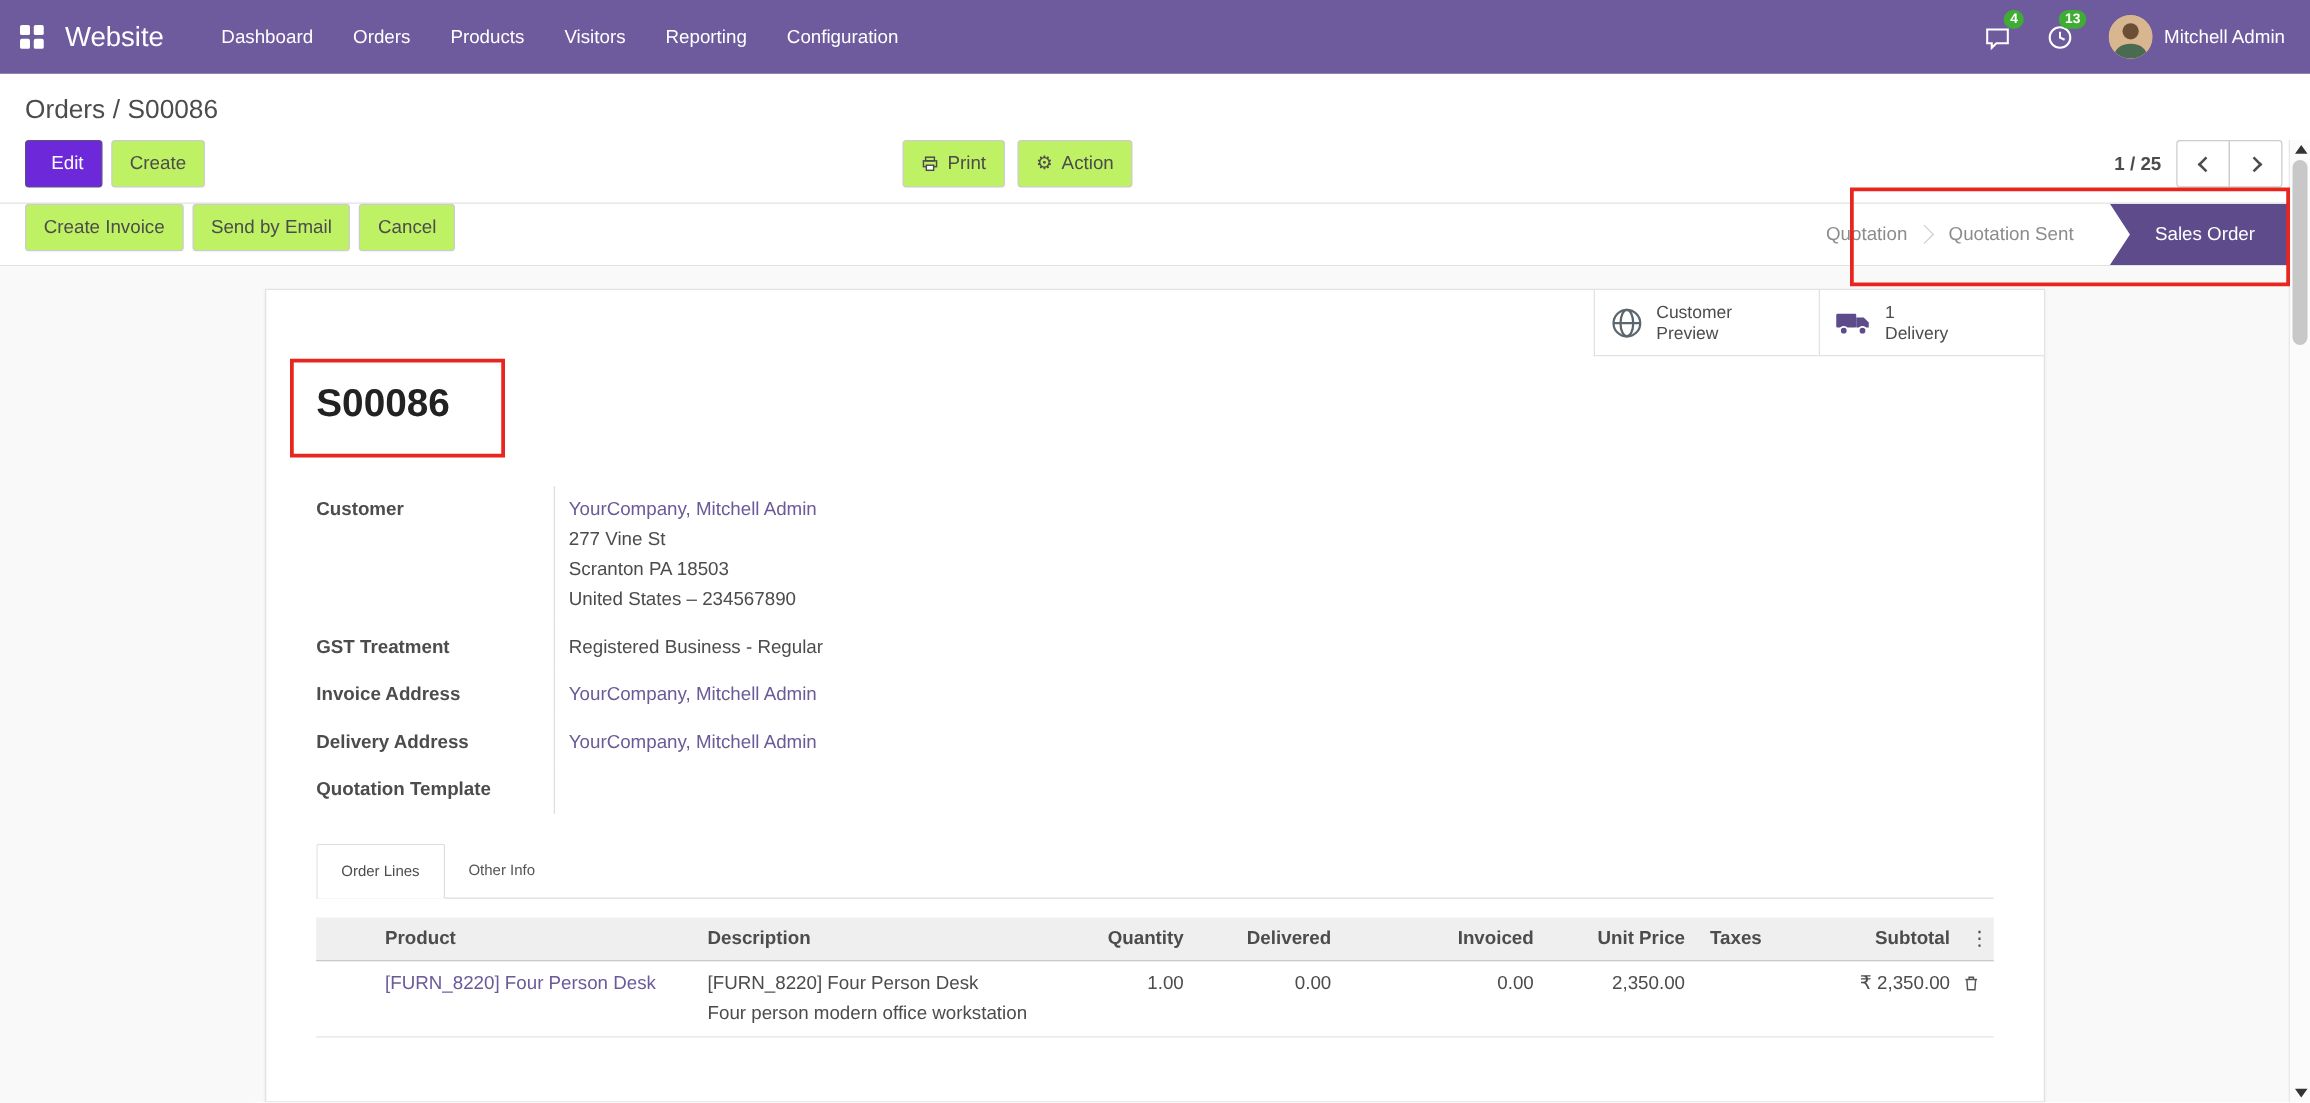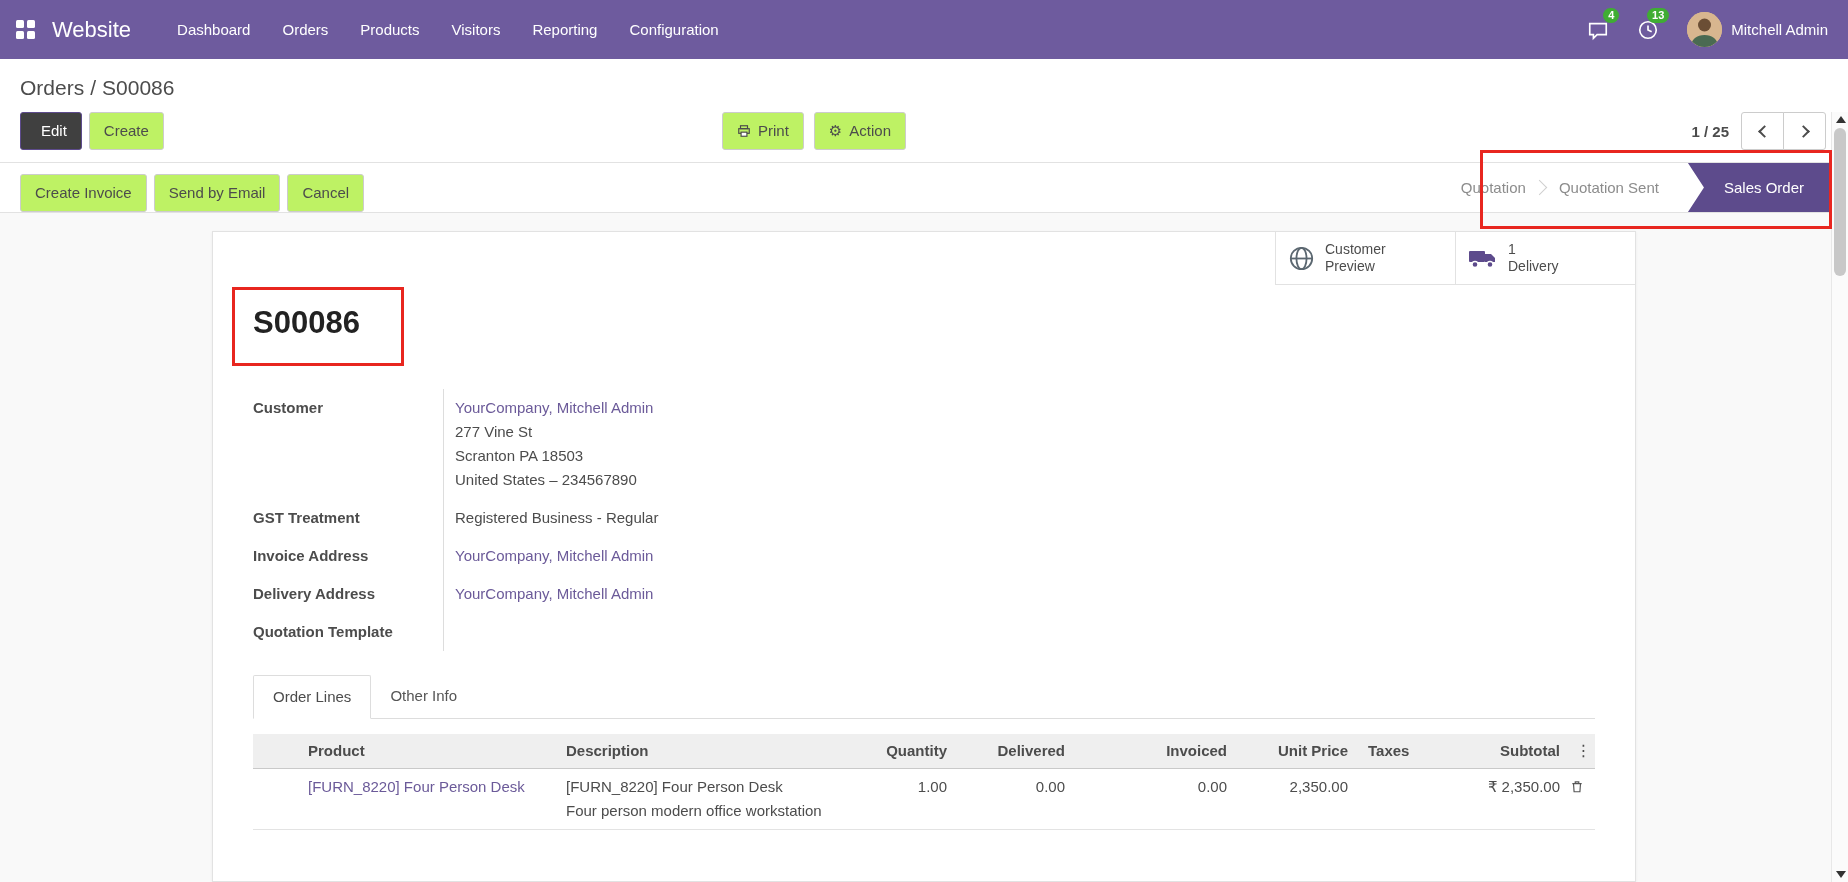--- a/index.html
+++ b/index.html
@@ -35,39 +35,39 @@
   .breadcrumb { padding: 17px 0 6px 20px; font-size: 21px; color: #4c4c4c; }
   .breadcrumb .crumb-parent { cursor: pointer; }
   .breadcrumb .sep { margin: 0 6px; color: #4c4c4c; }
   
   .control-panel { position: relative; display: flex; align-items: center;
     padding: 6px 22px 10px 20px; }
   .btn { font-size: 15px; line-height: 20px; padding: 8px 14px;
     border: 1px solid #ccc; border-radius: 3px; background: #bef264; color: #4c4c4c;
     cursor: pointer; font-family: inherit; display: inline-flex;
     align-items: center; gap: 7px; }
-  .btn-primary { background: #404040; border-color: #5d4b8c; color: #fff; padding-left: 20px; }
+  .btn-primary { background: #6d28d9; border-color: #5d4b8c; color: #fff; padding-left: 20px; }
   .btn-group-left { display: flex; gap: 7px; }
   .center-actions { position: absolute; left: 722px; top: 6px; display: flex; gap: 10px; }
   .pager { margin-left: auto; display: flex; align-items: center; gap: 12px; font-weight: bold; }
   .pager-text { font-size: 15px; color: #4c4c4c; }
   .pager-btns { display: flex; }
   .pager-btn { width: 43px; height: 38px; border: 1px solid #ccc; background: #fff;
     display: flex; align-items: center; justify-content: center; cursor: pointer; }
   .pager-btn:first-child { border-radius: 3px 0 0 3px; }
   .pager-btn:last-child { border-radius: 0 3px 3px 0; margin-left: -1px; }
   .chev { width: 9px; height: 9px; display: inline-block; }
   .chev-left { border-left: 2px solid #4c4c4c; border-bottom: 2px solid #4c4c4c;
     transform: rotate(45deg); margin-left: 3px; }
   .chev-right { border-right: 2px solid #4c4c4c; border-bottom: 2px solid #4c4c4c;
     transform: rotate(-45deg); margin-right: 3px; }
   
   .action-bar { margin-top: 2px; border-top: 1px solid #e2e2e2;
     border-bottom: 1px solid #e2e2e2; background: #fff; display: flex;
-    align-items: flex-end; height: 51px; padding-left: 20px; }
+    align-items: flex-start; height: 51px; padding-left: 20px; }
   .action-bar .btn-group-left { gap: 7px; }
   .stages { margin-left: auto; display: flex; align-items: center; height: 100%;
     padding-right: 18px; }
   .stage { font-size: 15px; color: #8c8c8c; padding: 0 17px; cursor: pointer; }
   .stage-sep { width: 11px; height: 11px; border-top: 1px solid #cfcfcf;
     border-right: 1px solid #cfcfcf; transform: rotate(45deg);
     margin: 0 -3px 0 -9px; flex: none; }
   .stage-active { background: #5d4b8c; color: #fff; height: 100%; display: flex;
     align-items: center; padding: 0 26px 0 36px; margin-left: 12px;
     clip-path: polygon(0 0, 100% 0, 100% 100%, 0 100%, 16px 50%);
@@ -89,21 +89,21 @@
   .group-left { width: 671px; flex: none; }
   .group-right { flex: 1; }
   .f-label { font-size: 15px; font-weight: bold; color: #4c4c4c;
     padding: 7px 14px 7px 0; line-height: 24px; }
   .f-value { font-size: 15px; color: #4c4c4c; border-left: 1px solid #ddd;
     padding: 7px 0 7px 11px; line-height: 24px; min-height: 38px; }
   .link { color: #6b5a99; cursor: pointer; text-decoration: none; }
   .addr-line { color: #4c4c4c; }
   
   .tabs { margin-top: 24px; border-bottom: 1px solid #ddd; display: flex; }
-  .tab { font-size: 15px; padding: 9px 19px; cursor: pointer; color: #555;
+  .tab { font-size: 12px; padding: 9px 19px; cursor: pointer; color: #555;
     line-height: 24px; margin-bottom: -1px; }
   .tab-active { background: #fff; border: 1px solid #ddd; border-bottom: 1px solid #fff;
     border-radius: 2px 2px 0 0; color: #4c4c4c; }
   
   .ol-table { margin-top: 15px; }
   .ol-row { display: grid;
     grid-template-columns: 45px 258px 298px 103px 118px 162px 121px 80px 132px 27px; }
   .ol-head { background: #efefef; border-bottom: 1px solid #c9c9c9; }
   .th { font-size: 15px; font-weight: bold; color: #4c4c4c; padding: 7px 10px;
     line-height: 20px; white-space: nowrap; }

